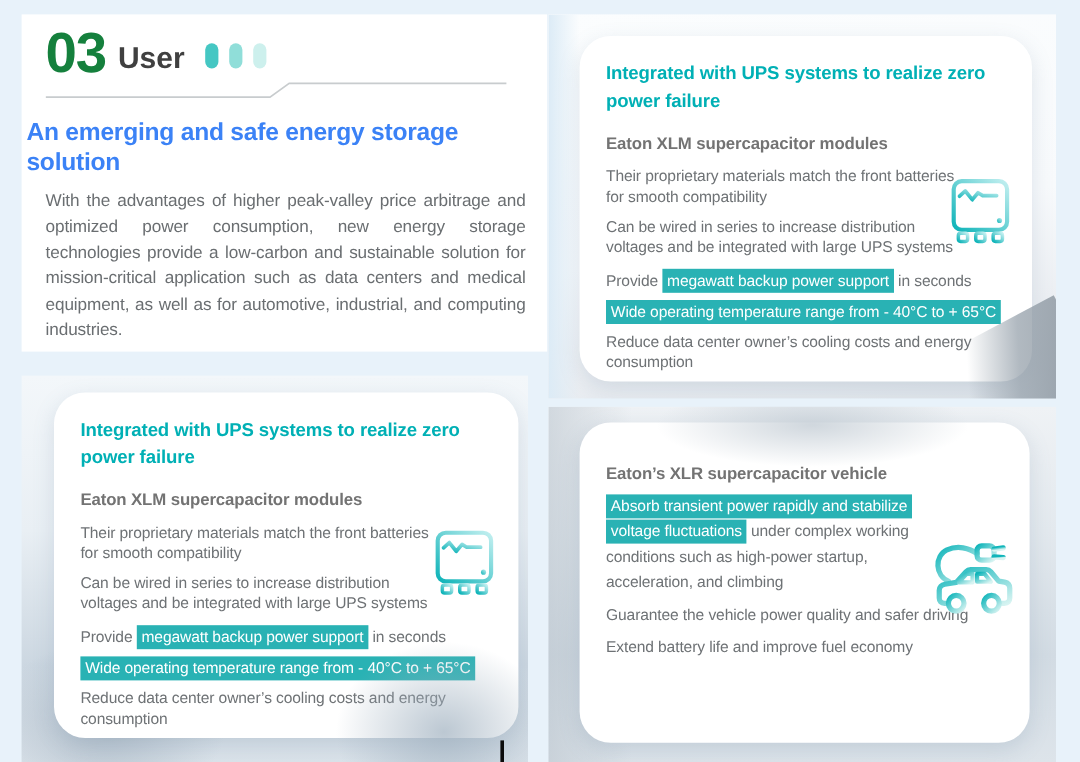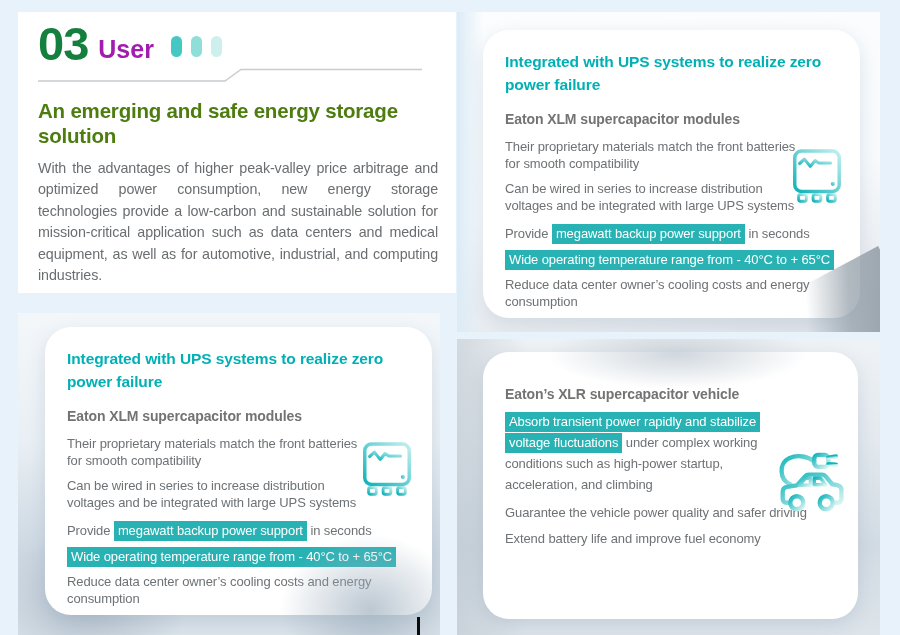--- a/index.html
+++ b/index.html
@@ -27,27 +27,27 @@
   .quad-br { left:457px; top:339px; width:423px; height:296px;
              background:linear-gradient(180deg,#eff2f5 0%,#e3e9ee 35%,#d2dbe3 70%,#dde4ea 100%); }
   .quad-br::before { content:""; position:absolute; left:0; top:0; width:70px; height:100%;
              background:linear-gradient(90deg,#b9c3cc,rgba(185,195,204,0)); opacity:.55; }
   .quad-br::after { content:""; position:absolute; left:90px; top:-20px; width:260px; height:70px;
              background:radial-gradient(closest-side,#c4cdd5,rgba(196,205,213,0)); opacity:.8; }
 
   
   .intro-header { position:absolute; left:20px; top:6px; display:flex; align-items:center; }
   .num { font-size:47px; font-weight:700; color:#15803d; letter-spacing:-1px; line-height:1.1; }
-  .user-label { font-size:25px; font-weight:700; color:#a21caf; margin-left:10px; margin-top:12px; }
+  .user-label { font-size:25px; font-weight:700; color:#404040; margin-left:10px; margin-top:12px; }
   .pills { display:flex; gap:9px; margin-left:17px; margin-top:6px; }
   .pill { width:11px; height:21px; border-radius:5.5px; }
   .pill1 { background:#45c7c3; } .pill2 { background:#90ded9; } .pill3 { background:#cdf0ed; }
   .divider-svg { position:absolute; left:20px; top:56px; }
-  .intro-heading { position:absolute; left:20px; top:86px; width:404px;
-                   font-size:20.5px; font-weight:700; color:#4d7c0f; line-height:1.22; letter-spacing:-0.2px; }
+  .intro-heading { position:absolute; left:4px; top:86px; width:404px;
+                   font-size:20.5px; font-weight:700; color:#3b82f6; line-height:1.22; letter-spacing:-0.2px; }
   .intro-paragraph { position:absolute; left:20px; top:146px; width:400px;
                    font-size:14.3px; color:#6a6e71; line-height:1.5; text-align:justify; letter-spacing:-0.1px; }
 
   
   .card { position:absolute; background:#ffffff; border-radius:26px;
           box-shadow:0 6px 18px rgba(96,124,148,0.18); padding:20px 22px; }
   .card-ups-top { left:26px; top:18px; width:377px; height:288px; }
   .card-ups-bottom { left:27px; top:14px; width:387px; height:288px; }
   .card-ev { left:26px; top:13px; width:375px; height:267px; }
 

